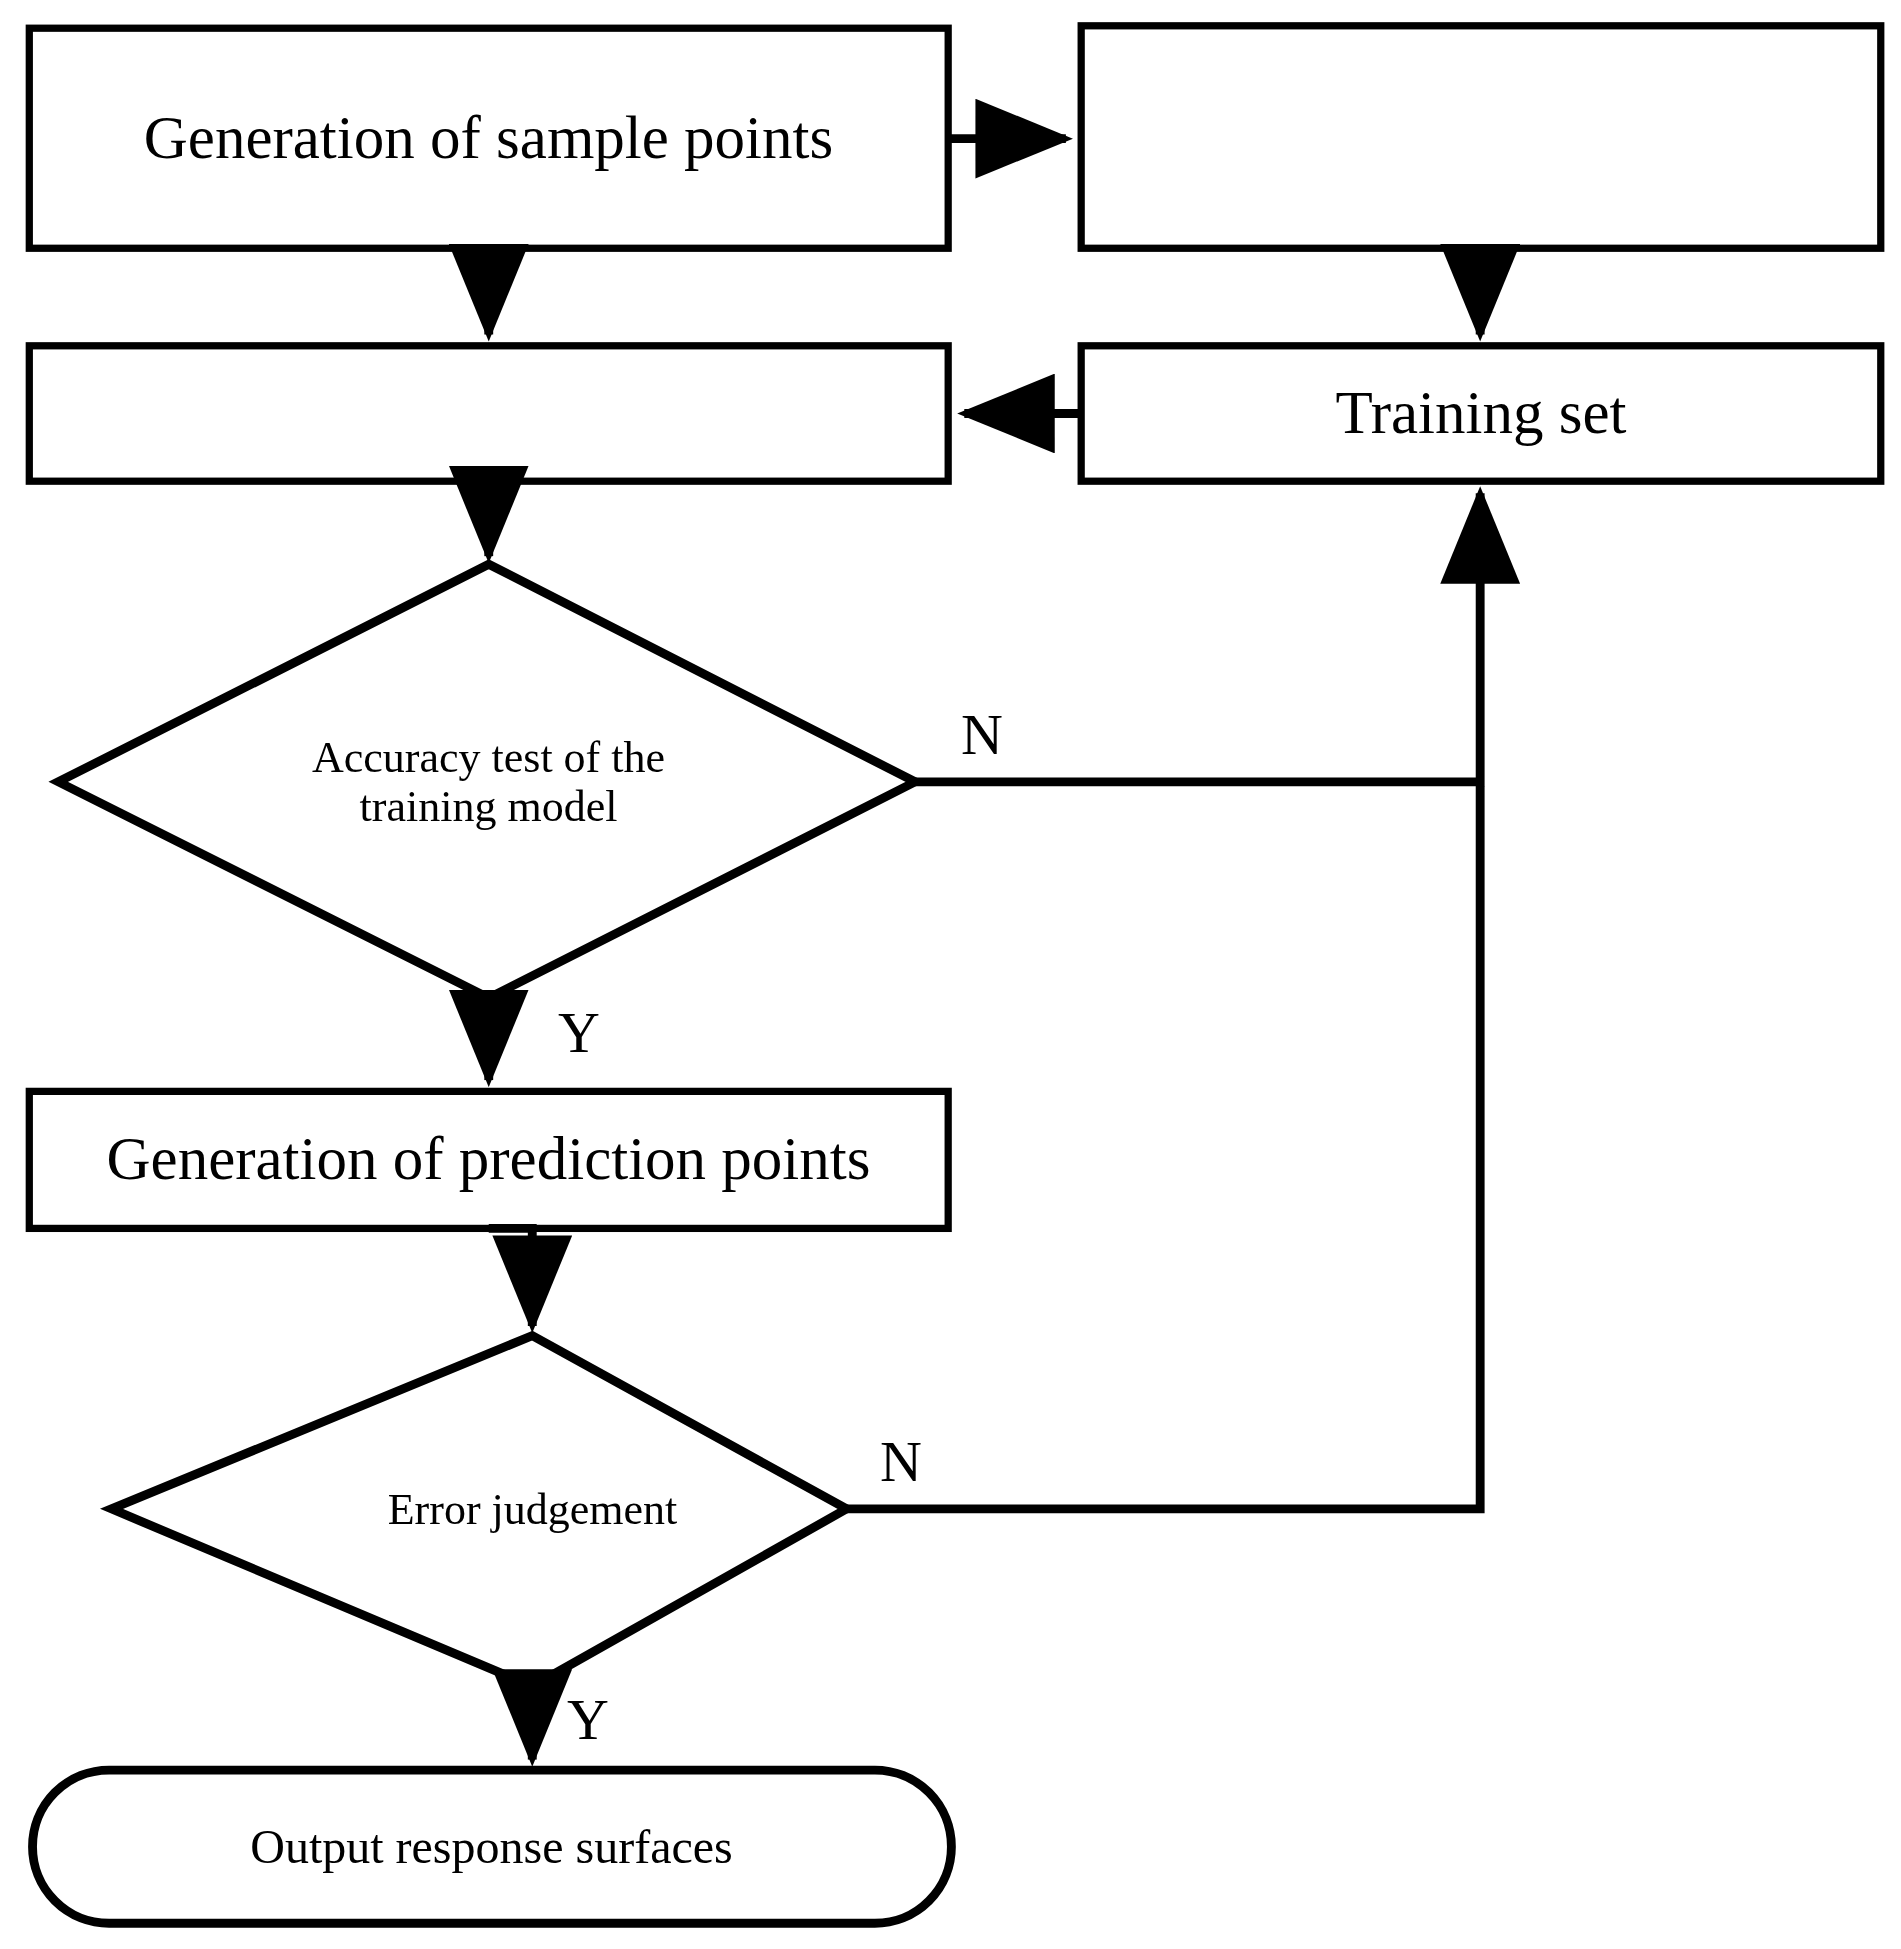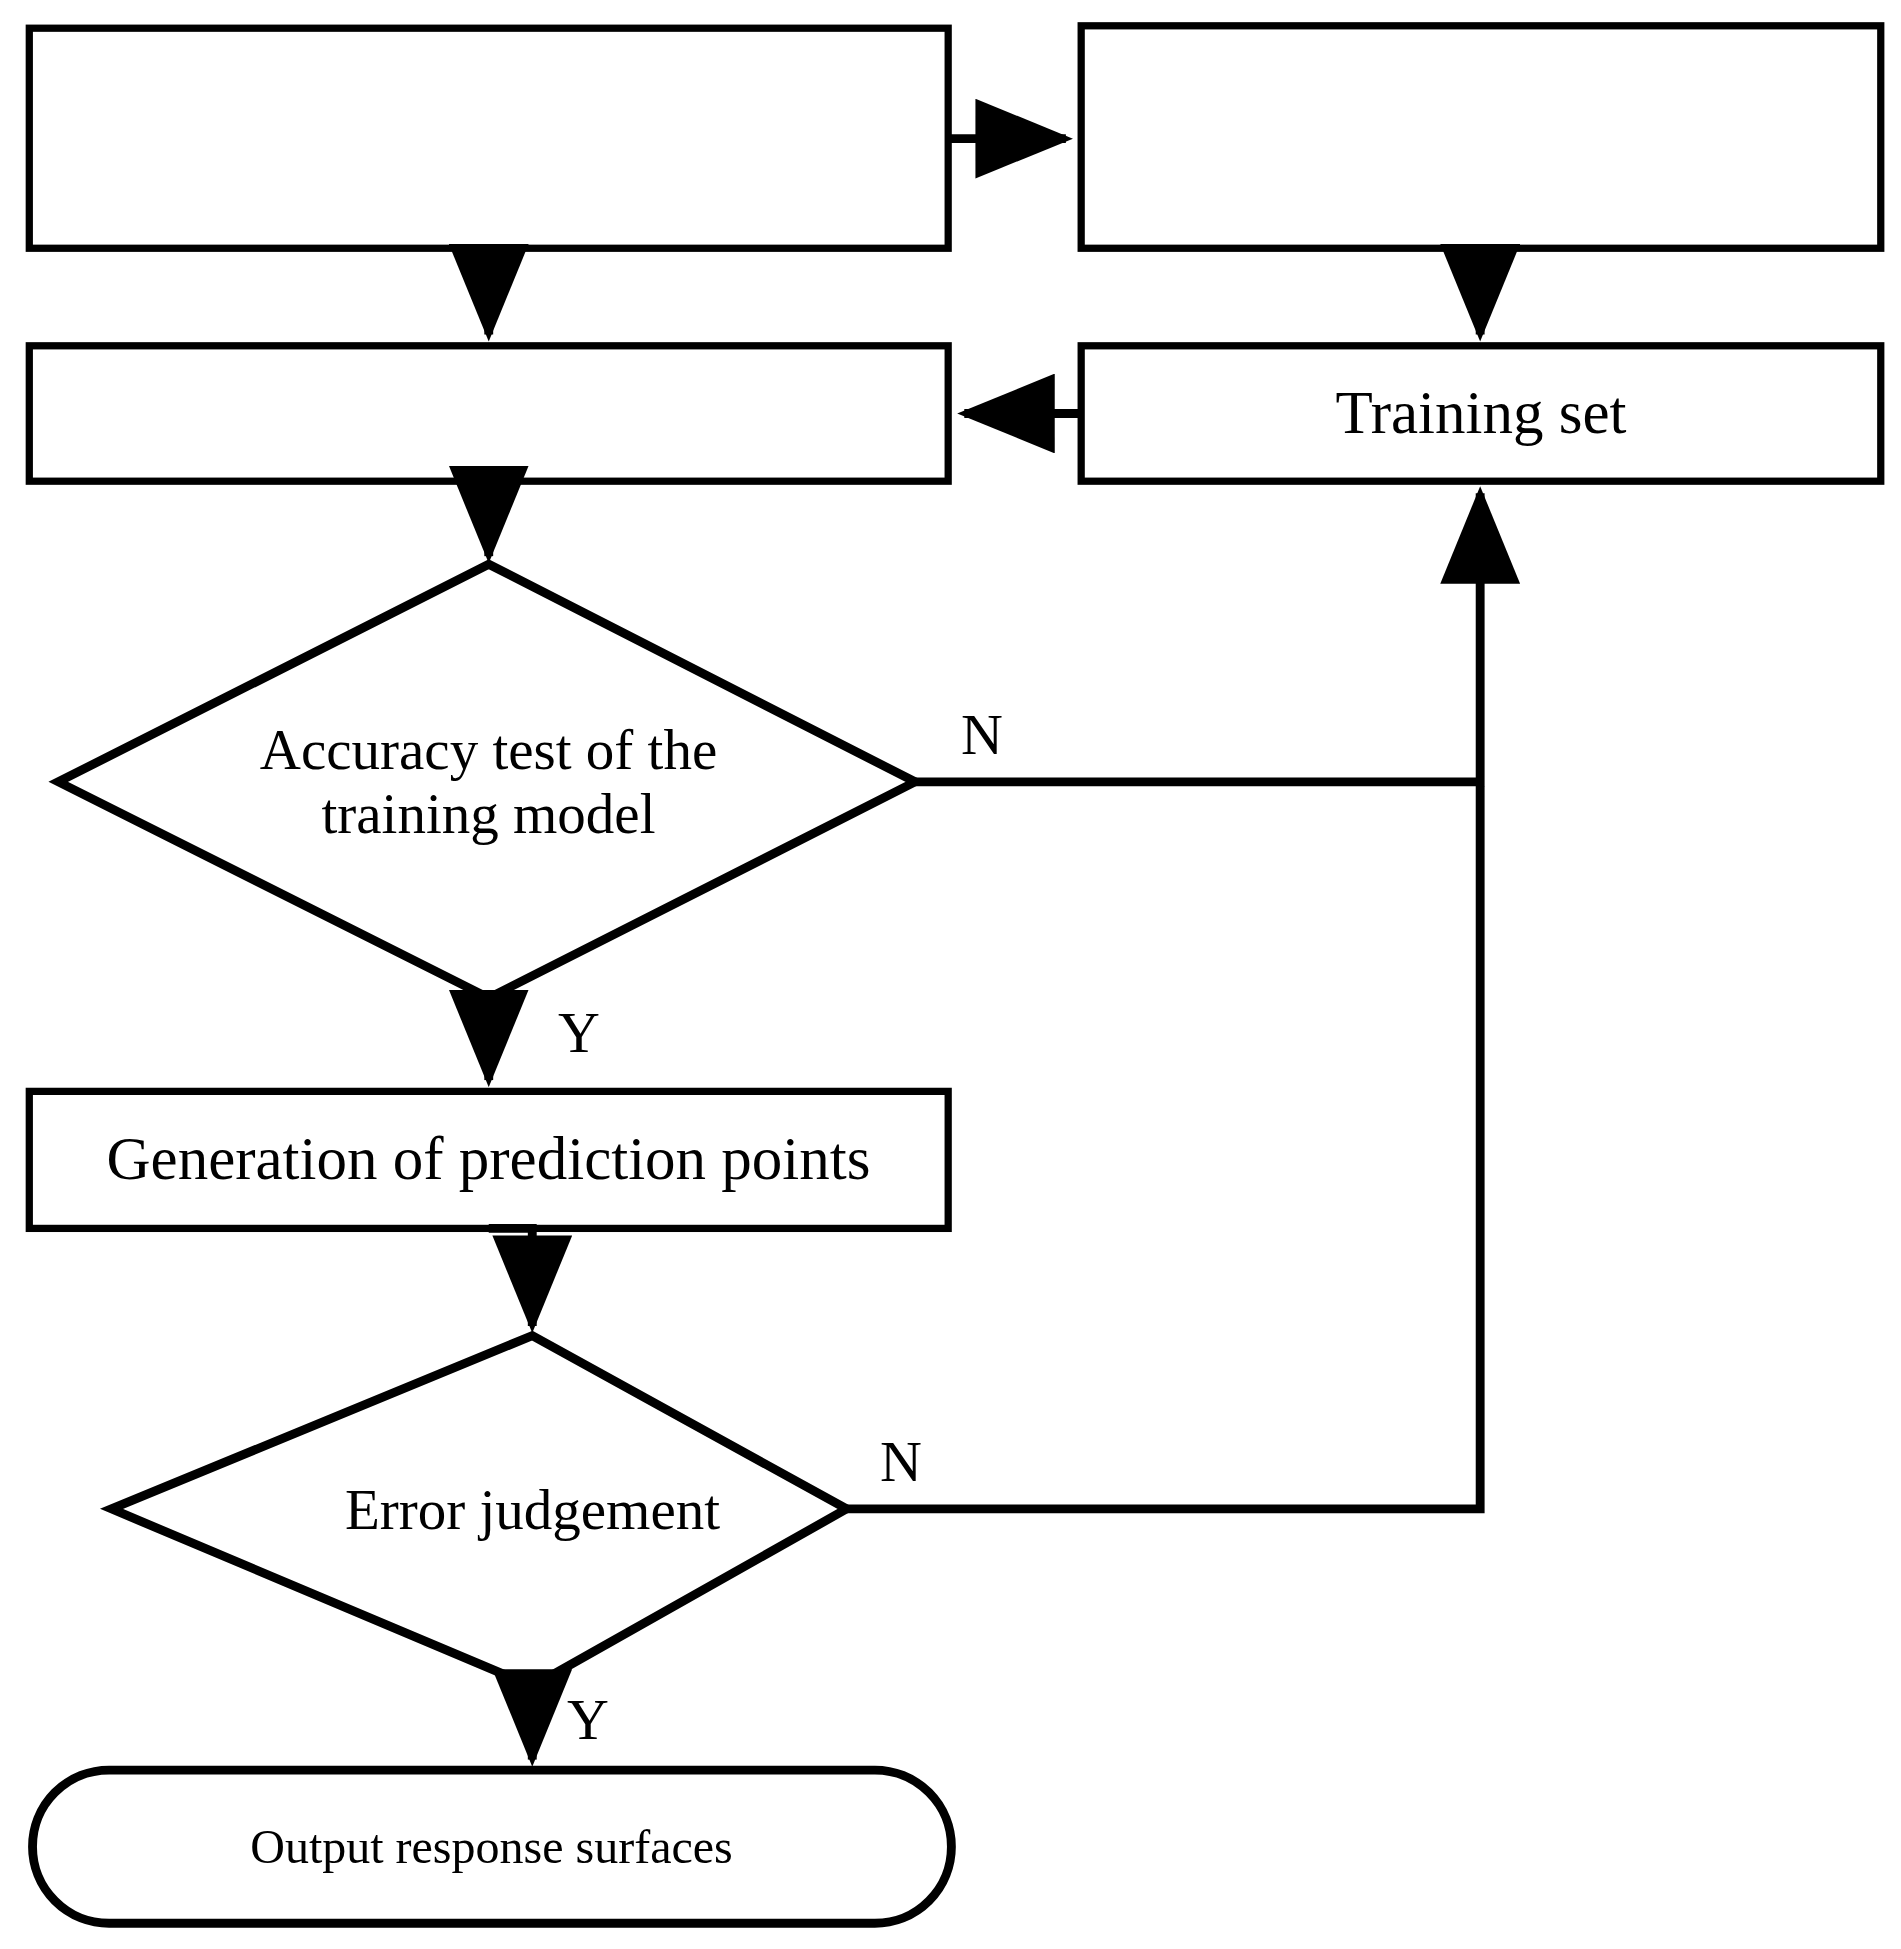--- a/index.html
+++ b/index.html
@@ -36,21 +36,21 @@
     pointer-events: none;
     white-space: pre-line;
   }
   .edge-label {
     position: absolute;
     color: #000000;
     text-align: center;
     line-height: 1;
   }
   .box-text   { font-size: 61px; }
-  .diamond-text { font-size: 57px; }
+  .diamond-text { font-size: 44px; }
   .terminal-text { font-size: 48px; }
   .branch-text { font-size: 58px; }
 </style>
 </head>
 <body>
 
 <div id="canvas">
 
   <svg id="flow-svg" viewBox="0 0 2359 2418">
     <defs>
@@ -89,20 +89,21 @@
 
     <path d="M606,1238 L606,1340" stroke="#000000" stroke-width="11" fill="none" marker-end="url(#arrowhead)"></path>
 
     <path d="M606,1524 L660,1524 L660,1645" stroke="#000000" stroke-width="11" fill="none" marker-end="url(#arrowhead)"></path>
 
     <path d="M1050,1872 L1836,1872 L1836,975" stroke="#000000" stroke-width="11" fill="none"></path>
 
     <path d="M660,2092 L660,2183" stroke="#000000" stroke-width="11" fill="none" marker-end="url(#arrowhead)"></path>
   </svg>
 
+  <div class="node-label box-text" style="left:29px; top:28px; width:919px; height:220px;">Generation of sample points</div>
 
 
 
   <div class="node-label box-text" style="left:1081px; top:346px; width:800px; height:135px;">Training set</div>
 
   <div class="node-label diamond-text" style="left:190px; top:681px; width:597px; height:202px;">Accuracy test of the
 training model</div>
 
   <div class="node-label box-text" style="left:29px; top:1091px; width:919px; height:137px;">Generation of prediction points</div>
 

